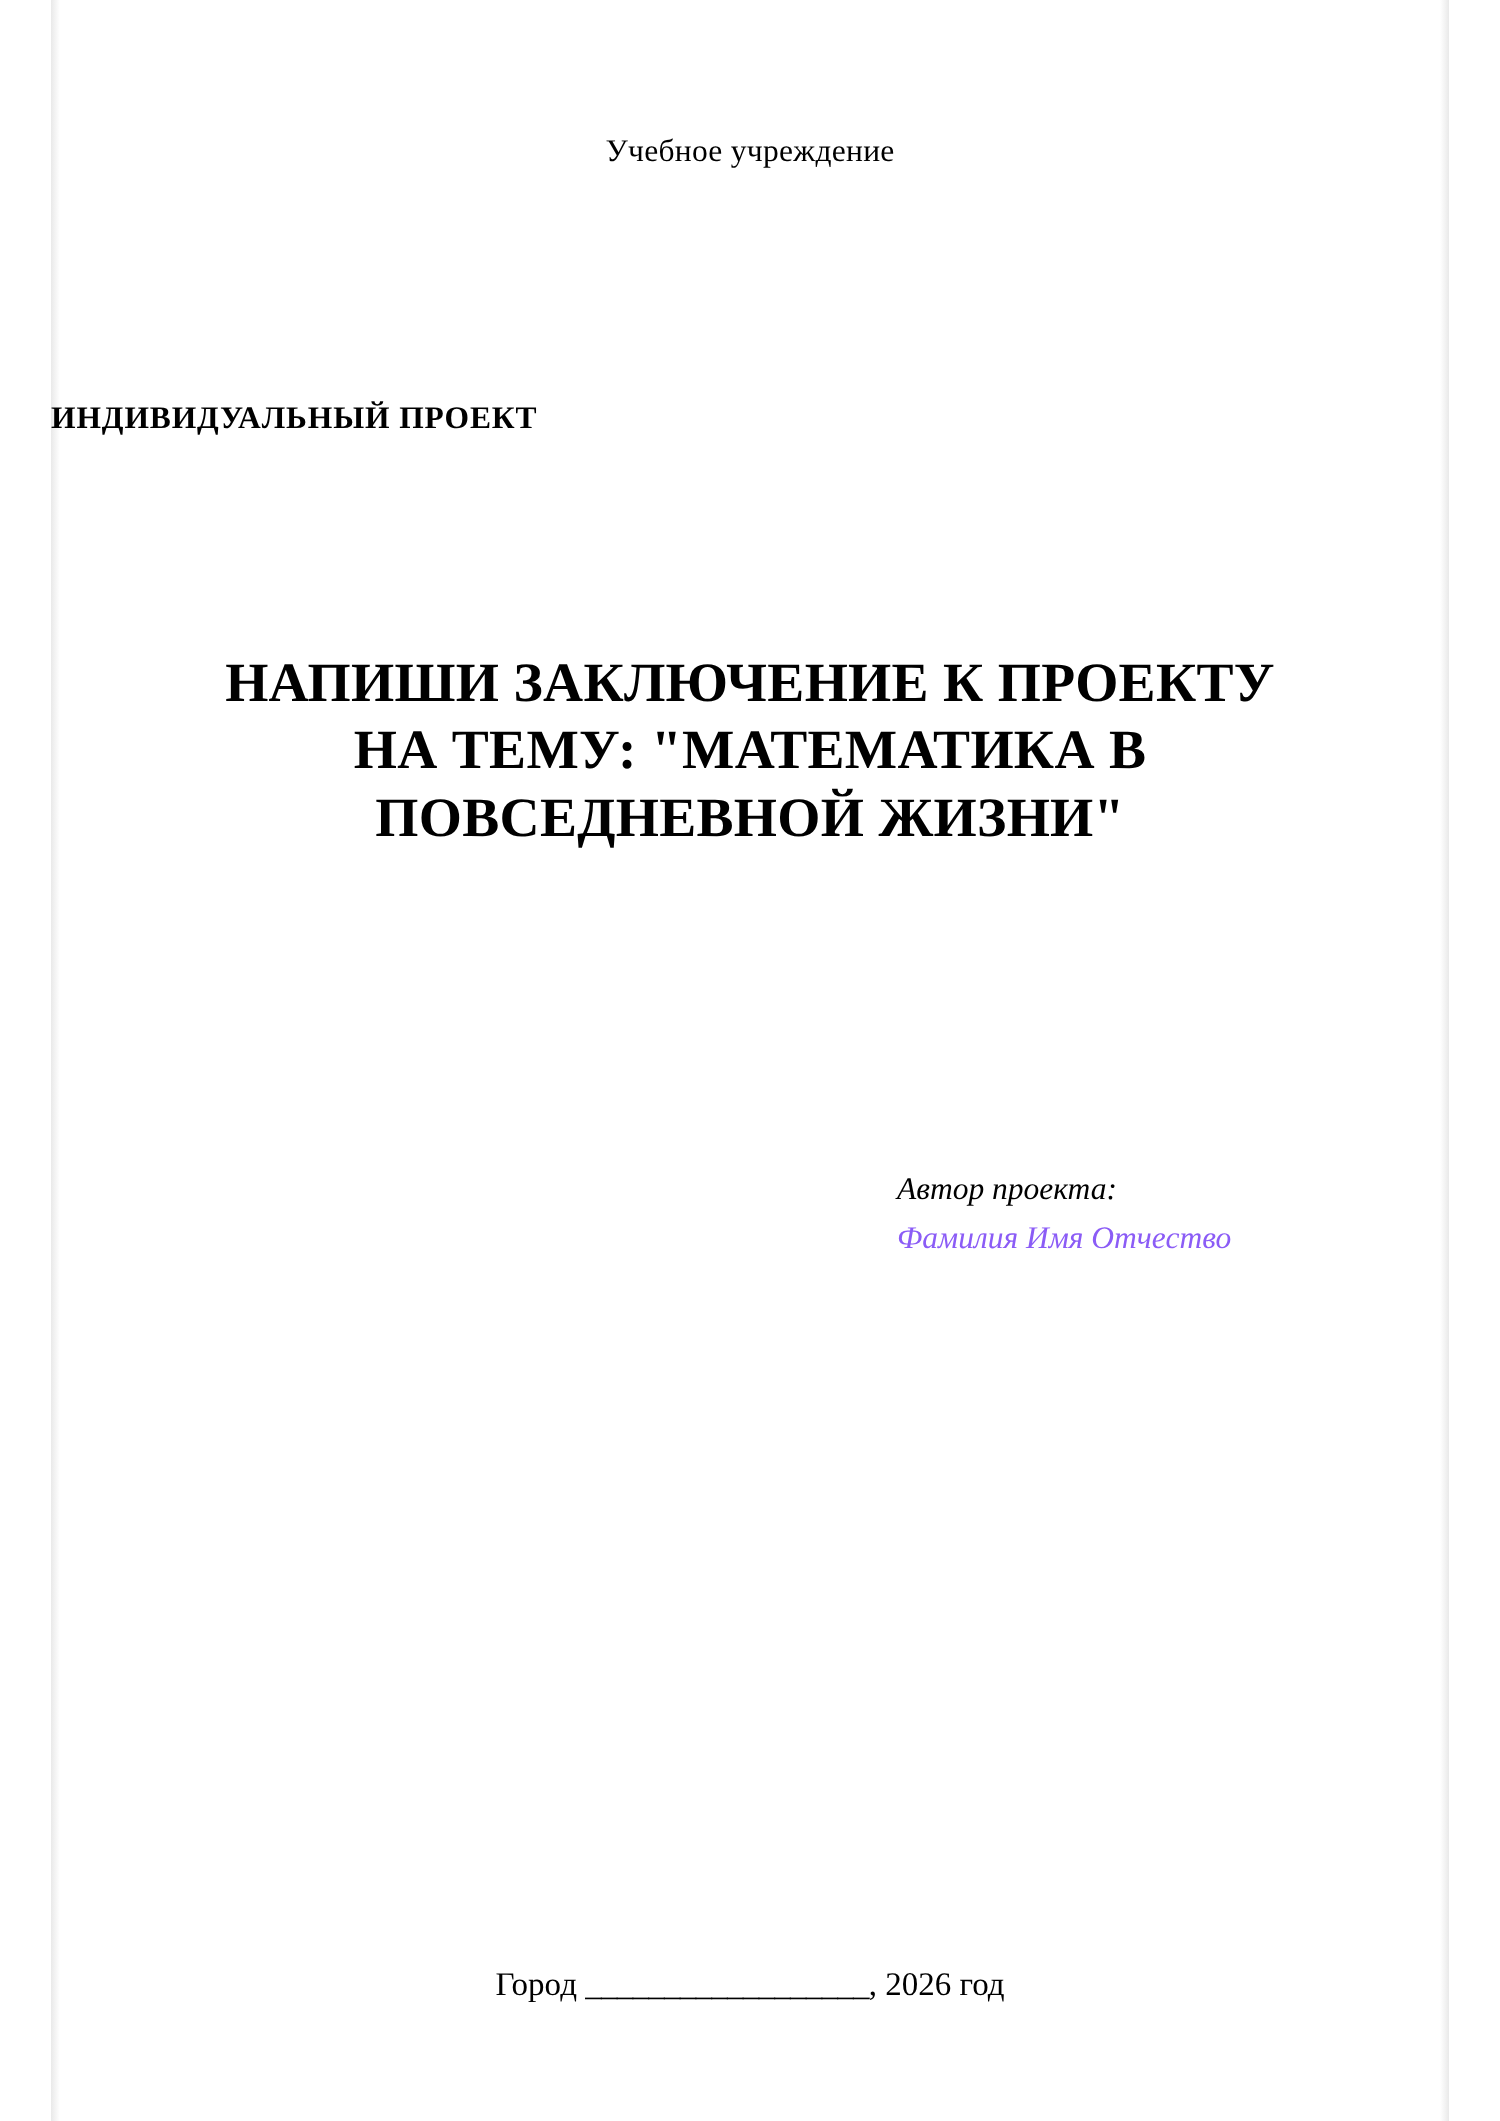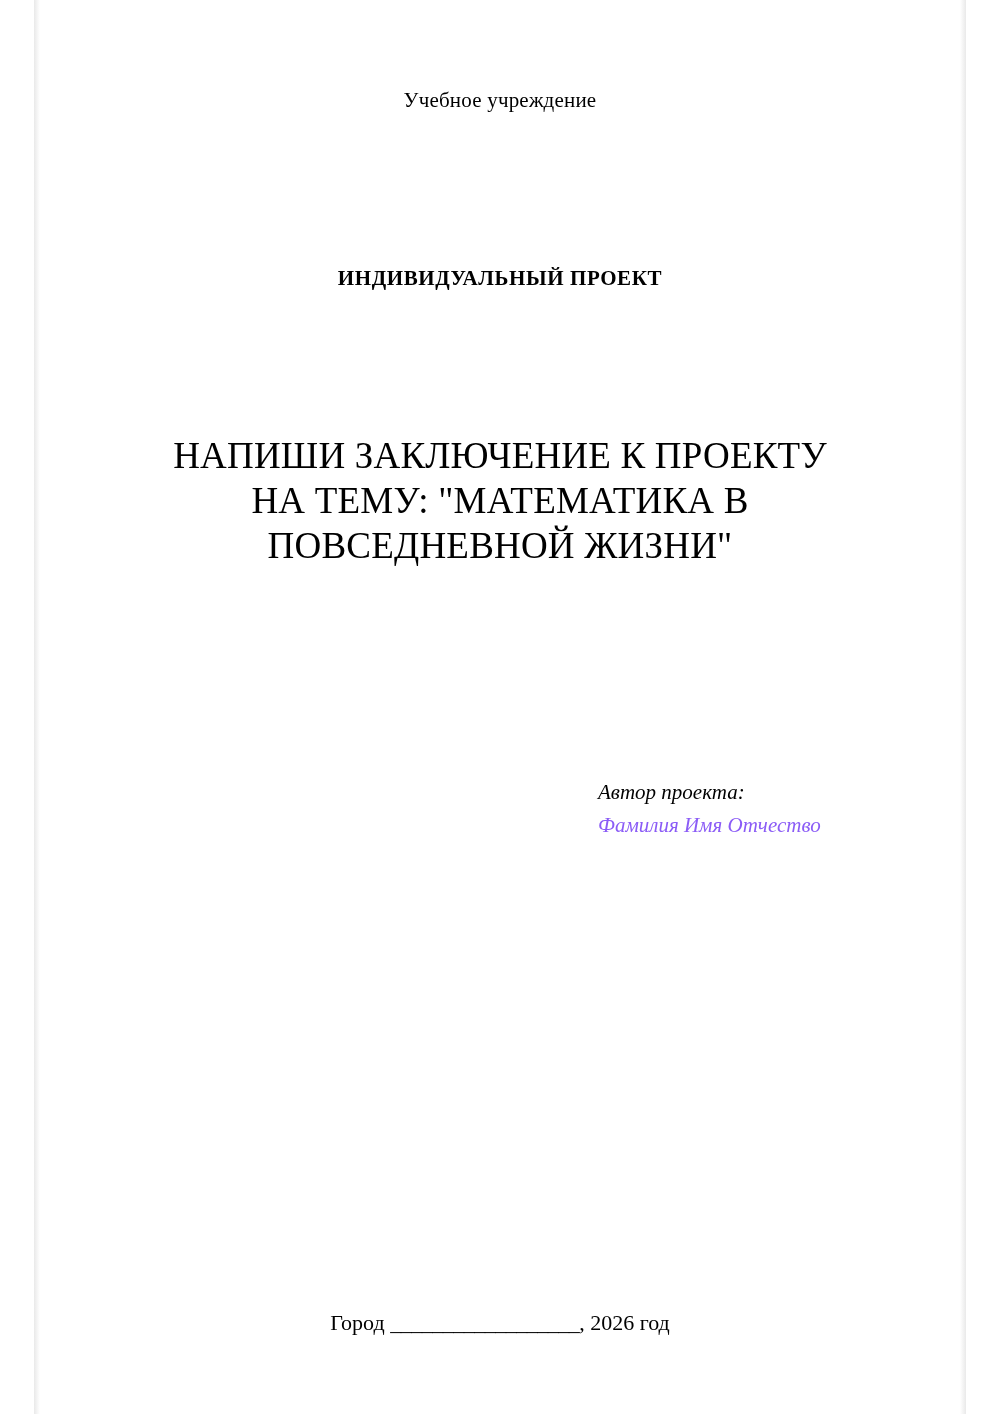--- a/index.html
+++ b/index.html
@@ -47,33 +47,33 @@
     font-family: "Liberation Serif", serif;
     font-size: 21px;
     letter-spacing: 0.2px;
   }
 
   .doc-type {
     position: absolute;
     top: 266px;
     left: 0;
     right: 0;
-    text-align: center;
+    text-align: left;
     font-weight: bold;
     font-size: 21px;
     letter-spacing: 0.6px;
   }
 
   .doc-title {
     position: absolute;
     top: 408px;
     left: 110px;
     right: 110px;
     text-align: center;
-    font-weight: normal;
+    font-weight: bold;
     font-size: 37px;
     line-height: 1.22;
     letter-spacing: 0.2px;
   }
 
   .credits {
     position: absolute;
     top: 782px;
     left: 564px;
     width: 420px;

